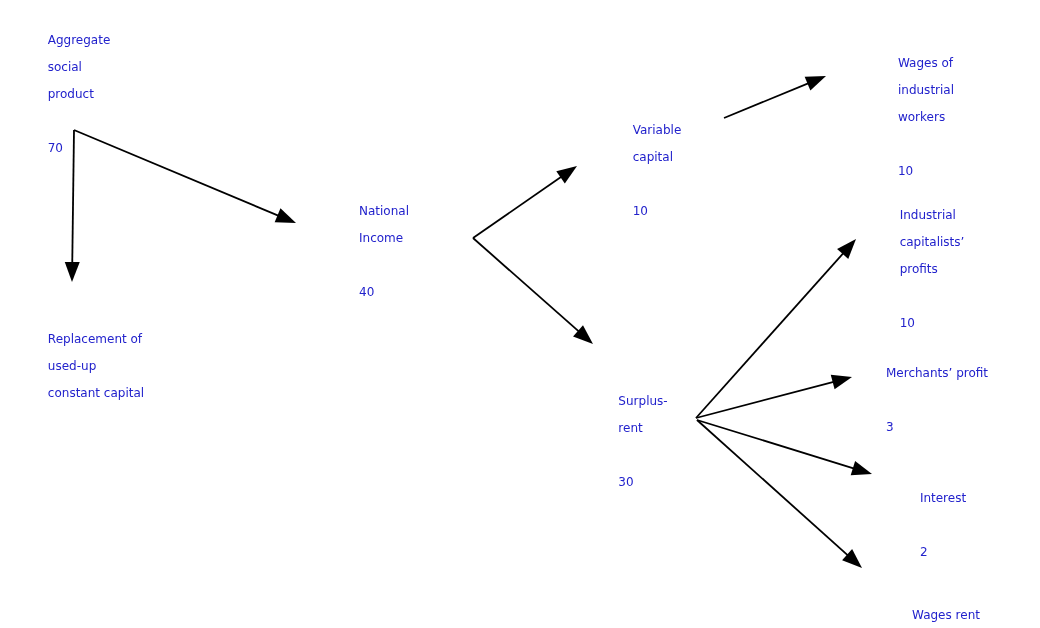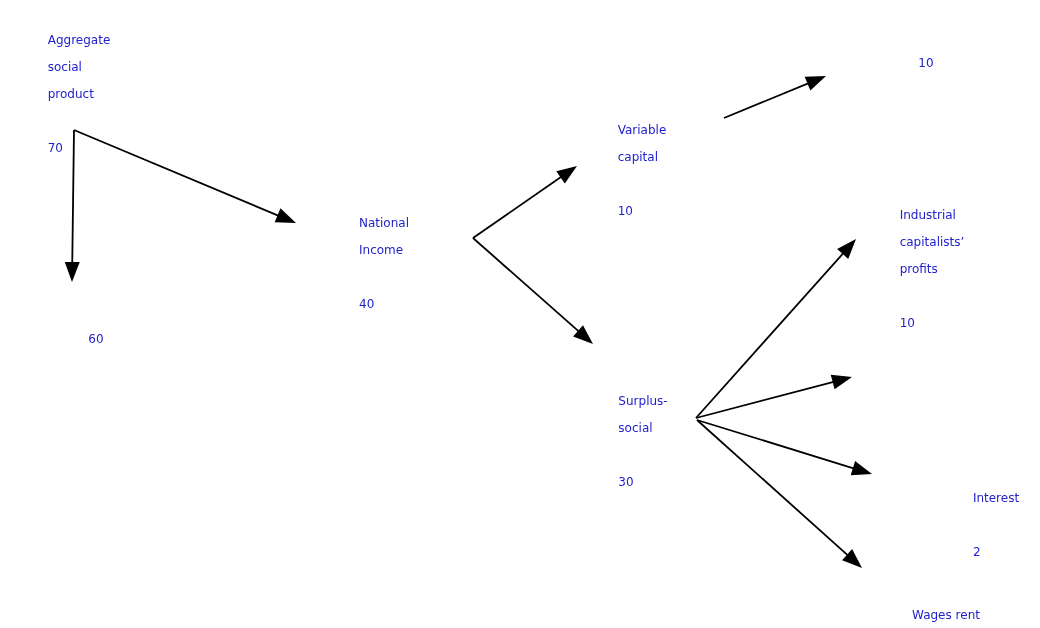--- a/index.html
+++ b/index.html
@@ -81,54 +81,63 @@
     </svg>
 
   <div class="node" style="left:79px;  top:0px">
     <span class="lbl">Aggregate
 social
 product</span>
     <span class="val">70</span>
   </div>
 
   <div class="node" style="left:96px;  top:299px">
-    <span class="val">60</span>
+    <span class="lbl">Replacement of
+used-up
+constant capital</span>
   </div>
 
-  <div class="node" style="left:384px; top:183px">
+  <div class="node" style="left:384px; top:171px">
     <span class="lbl">National
 Income</span>
     <span class="val">40</span>
   </div>
 
-  <div class="node" style="left:642px; top:90px">
+  <div class="node" style="left:657px; top:90px">
     <span class="lbl">Variable
 capital</span>
     <span class="val">10</span>
   </div>
 
   <div class="node" style="left:926px; top:23px">
+    <span class="lbl">Wages of
+industrial
+workers</span>
     <span class="val">10</span>
   </div>
 
   <div class="node" style="left:643px; top:361px">
     <span class="lbl">Surplus-
-social</span>
+rent</span>
     <span class="val">30</span>
   </div>
 
   <div class="node" style="left:932px; top:175px">
     <span class="lbl">Industrial
 capitalists’
 profits</span>
     <span class="val">10</span>
   </div>
 
+  <div class="node" style="left:937px; top:333px">
+    <span class="lbl">Merchants’ profit</span>
+    <span class="val">3</span>
+  </div>
 
-  <div class="node" style="left:996px; top:458px">
+  <div class="node" style="left:943px; top:458px">
     <span class="lbl">Interest</span>
     <span class="val">2</span>
   </div>
 
   <div class="node" style="left:946px; top:575px">
     <span class="lbl">Wages rent</span>
     
   </div>
 
 </div>

